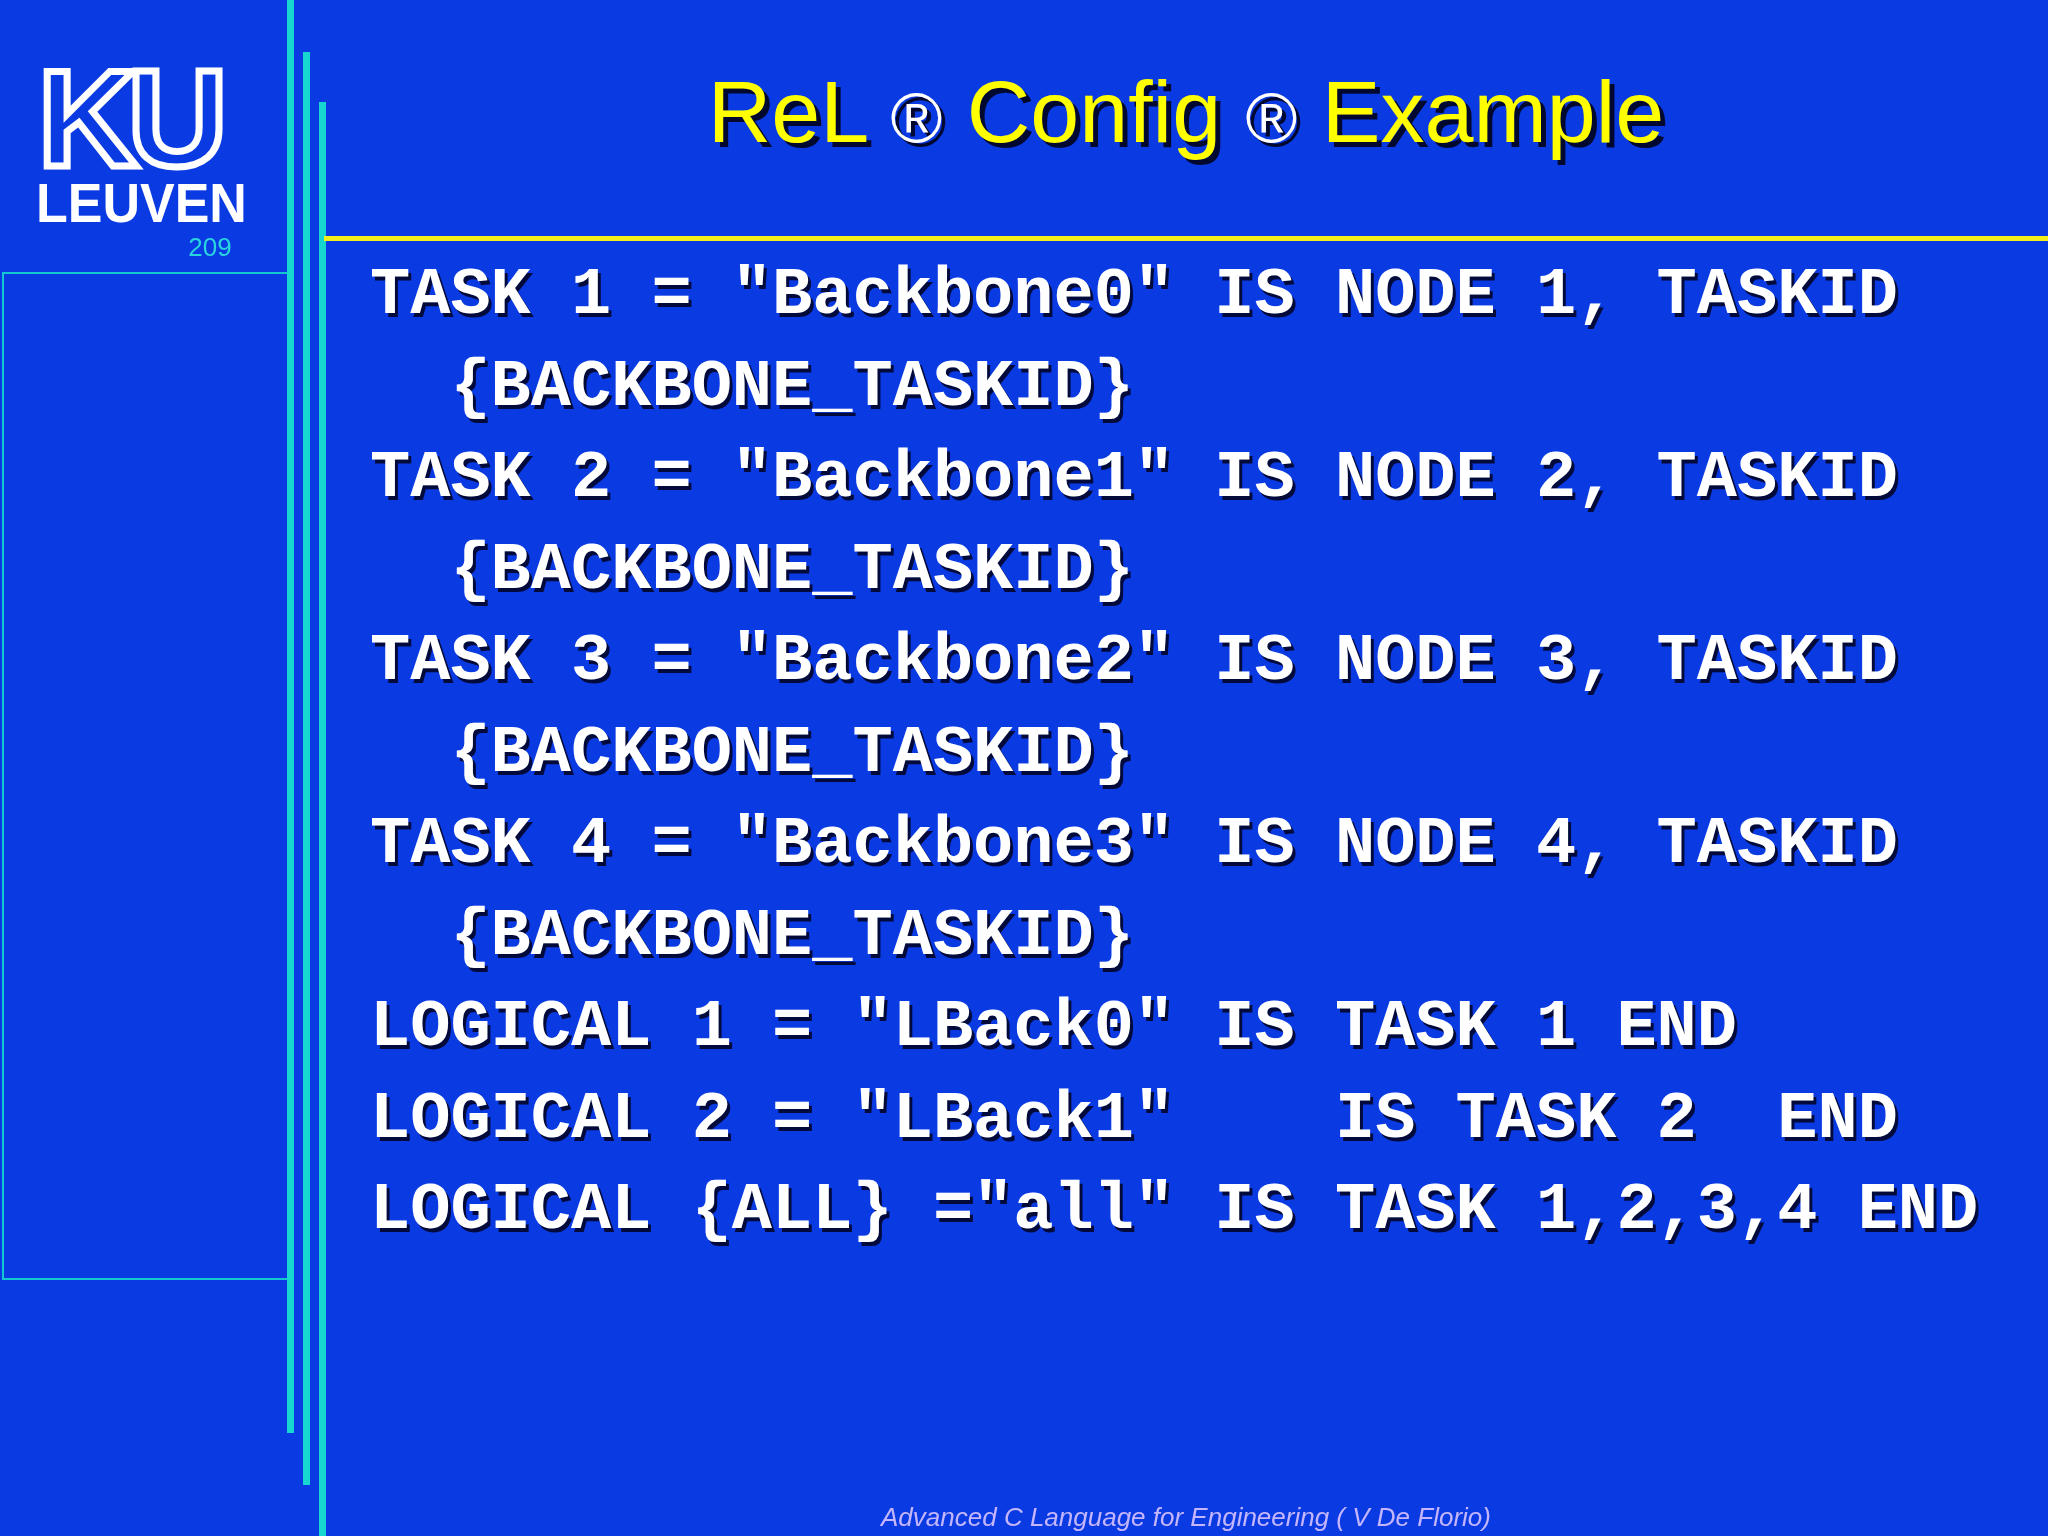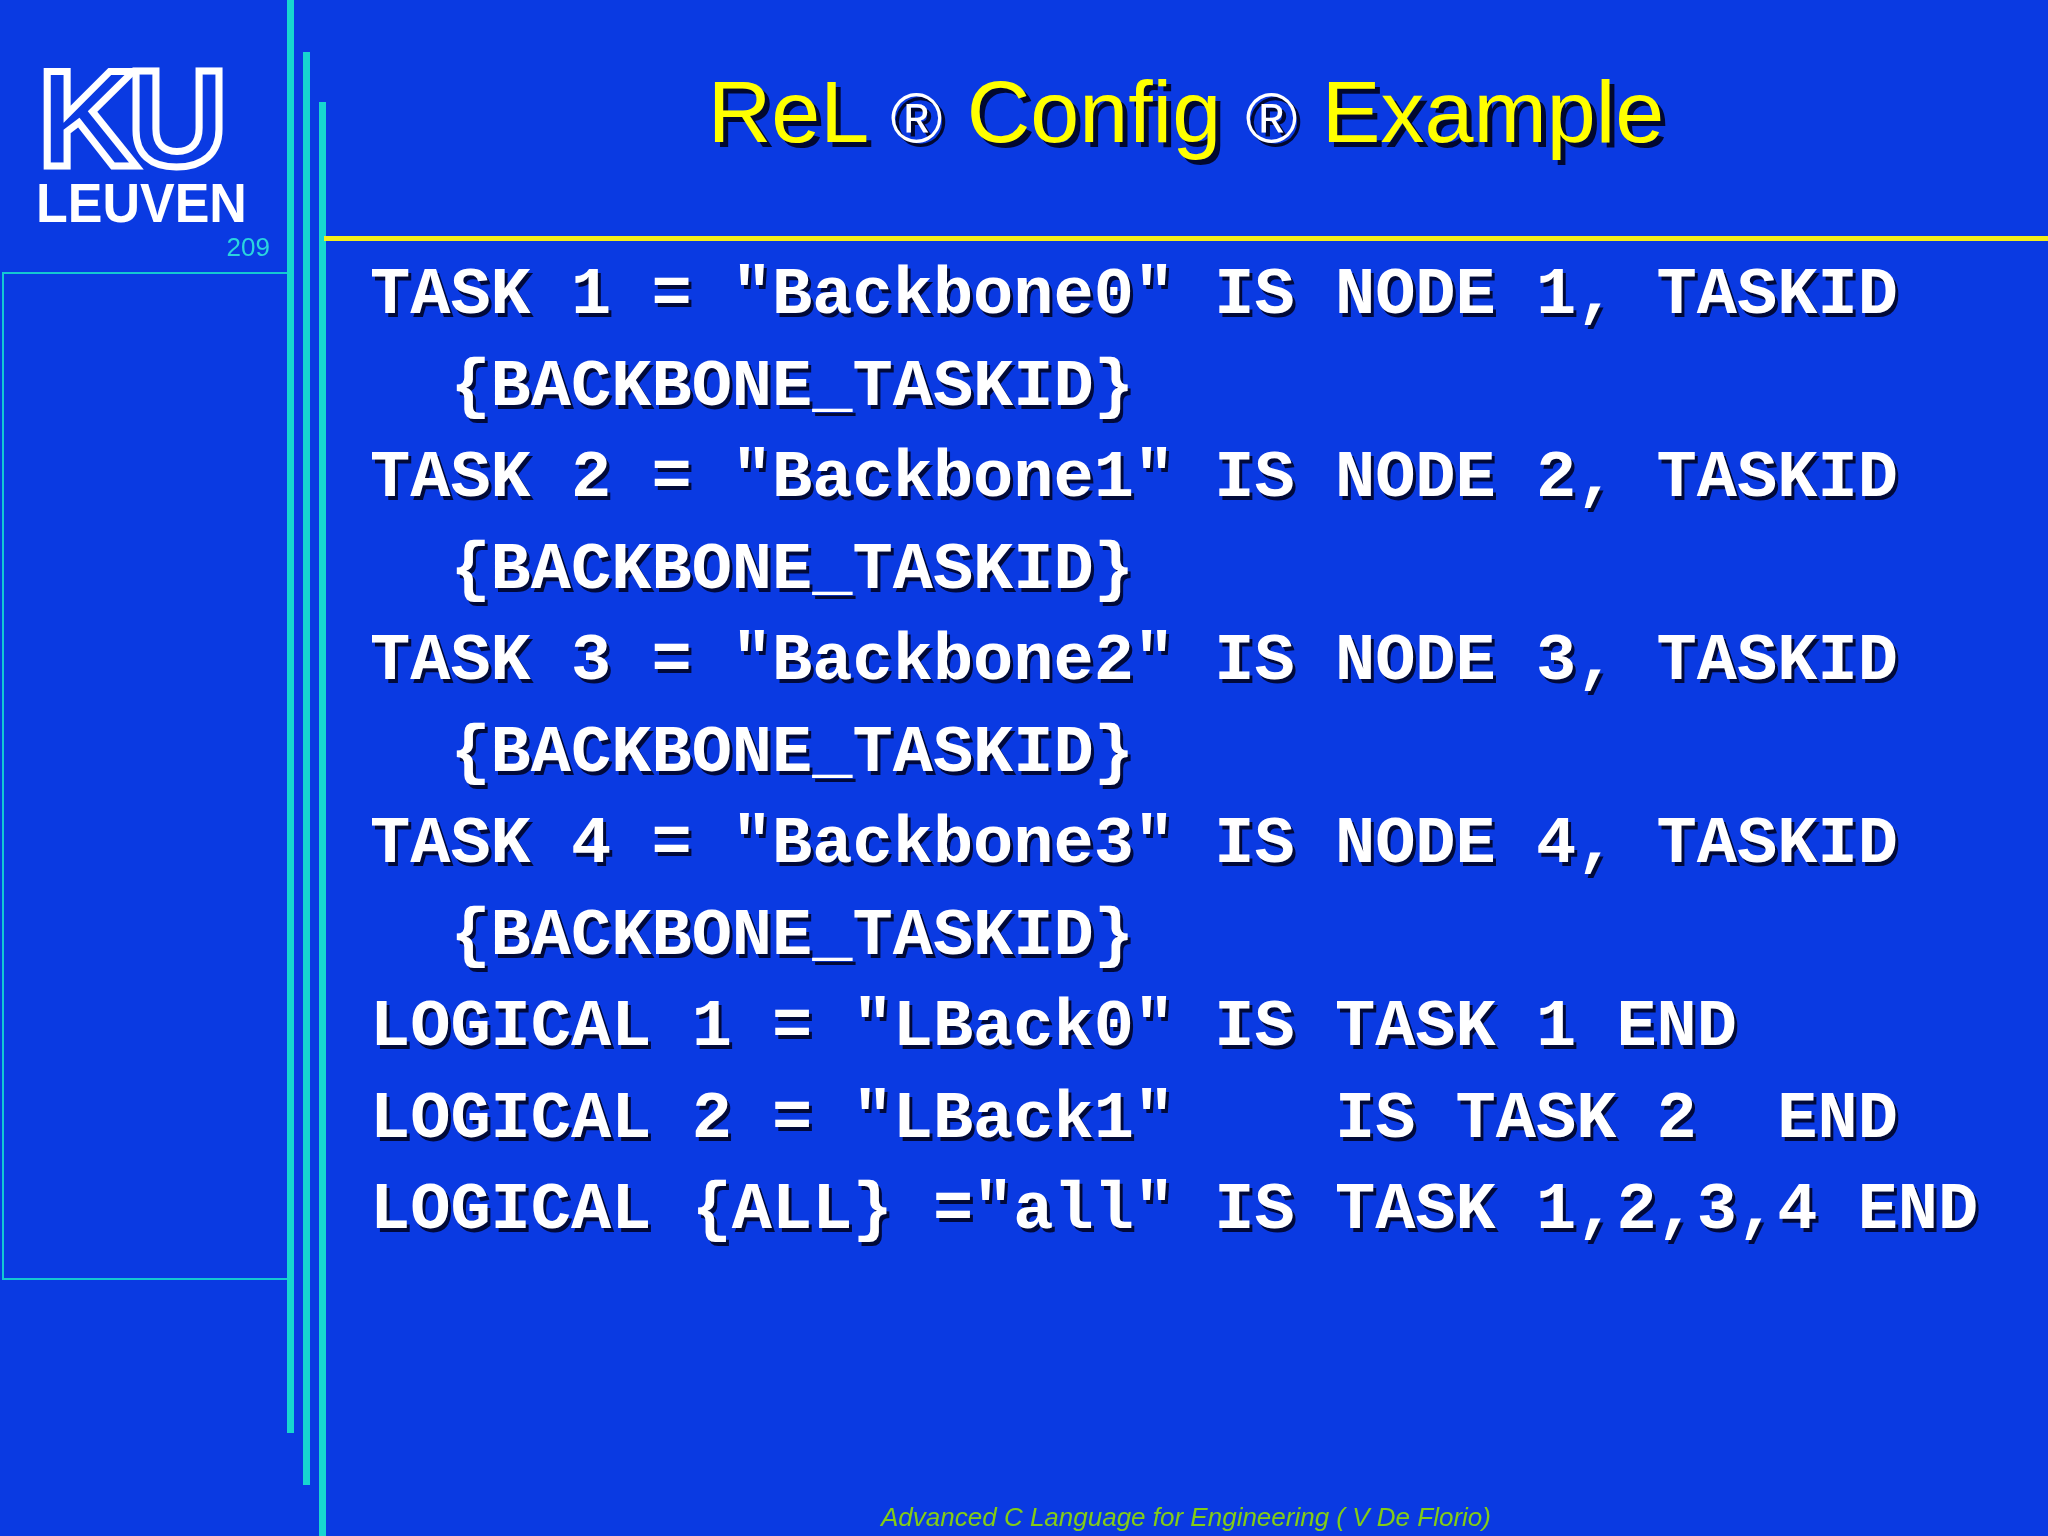--- a/index.html
+++ b/index.html
@@ -23,21 +23,21 @@
   
   #logo{position:absolute;left:36px;top:66px;width:212px;}
   #logo svg{display:block;}
   #logo-leuven{
     display:block;margin-top:2px;
     color:#ffffff;font-weight:bold;font-size:52px;line-height:1;
     letter-spacing:0px;transform:scaleY(1.05);transform-origin:top left;
   }
   #page-number{
     position:absolute;left:150px;top:234px;width:120px;
-    text-align:right;color:#2ad4de;font-size:26px;line-height:1;
+    text-align:center;color:#2ad4de;font-size:26px;line-height:1;
   }
   
   #title-row{
     position:absolute;left:324px;top:64px;right:0;
     text-align:center;white-space:pre;
     font-size:88px;line-height:1.1;color:#ffff00;
     text-shadow:5px 5px 0 rgba(0,0,16,0.85);
   }
   #title-row .reg{
     color:#ffffff;font-size:0.80em;
@@ -51,21 +51,21 @@
   #code-block{
     position:absolute;left:370px;top:250px;
     font-family:"Liberation Mono","DejaVu Sans Mono",monospace;
     font-weight:bold;font-size:67px;line-height:91.5px;
     color:#ffffff;white-space:pre;
     text-shadow:3px 4px 0 rgba(0,6,40,0.9);
   }
   
   #footer{
     position:absolute;left:324px;right:0;top:1502px;
-    text-align:center;color:#84cc16;font-style:italic;font-size:26px;
+    text-align:center;color:#c4b5fd;font-style:italic;font-size:26px;
   }
 </style>
 </head>
 <body>
 
 <div id="slide">
 
   <div id="left-box"></div>
 
   <div id="vline-1" class="vline"></div>

